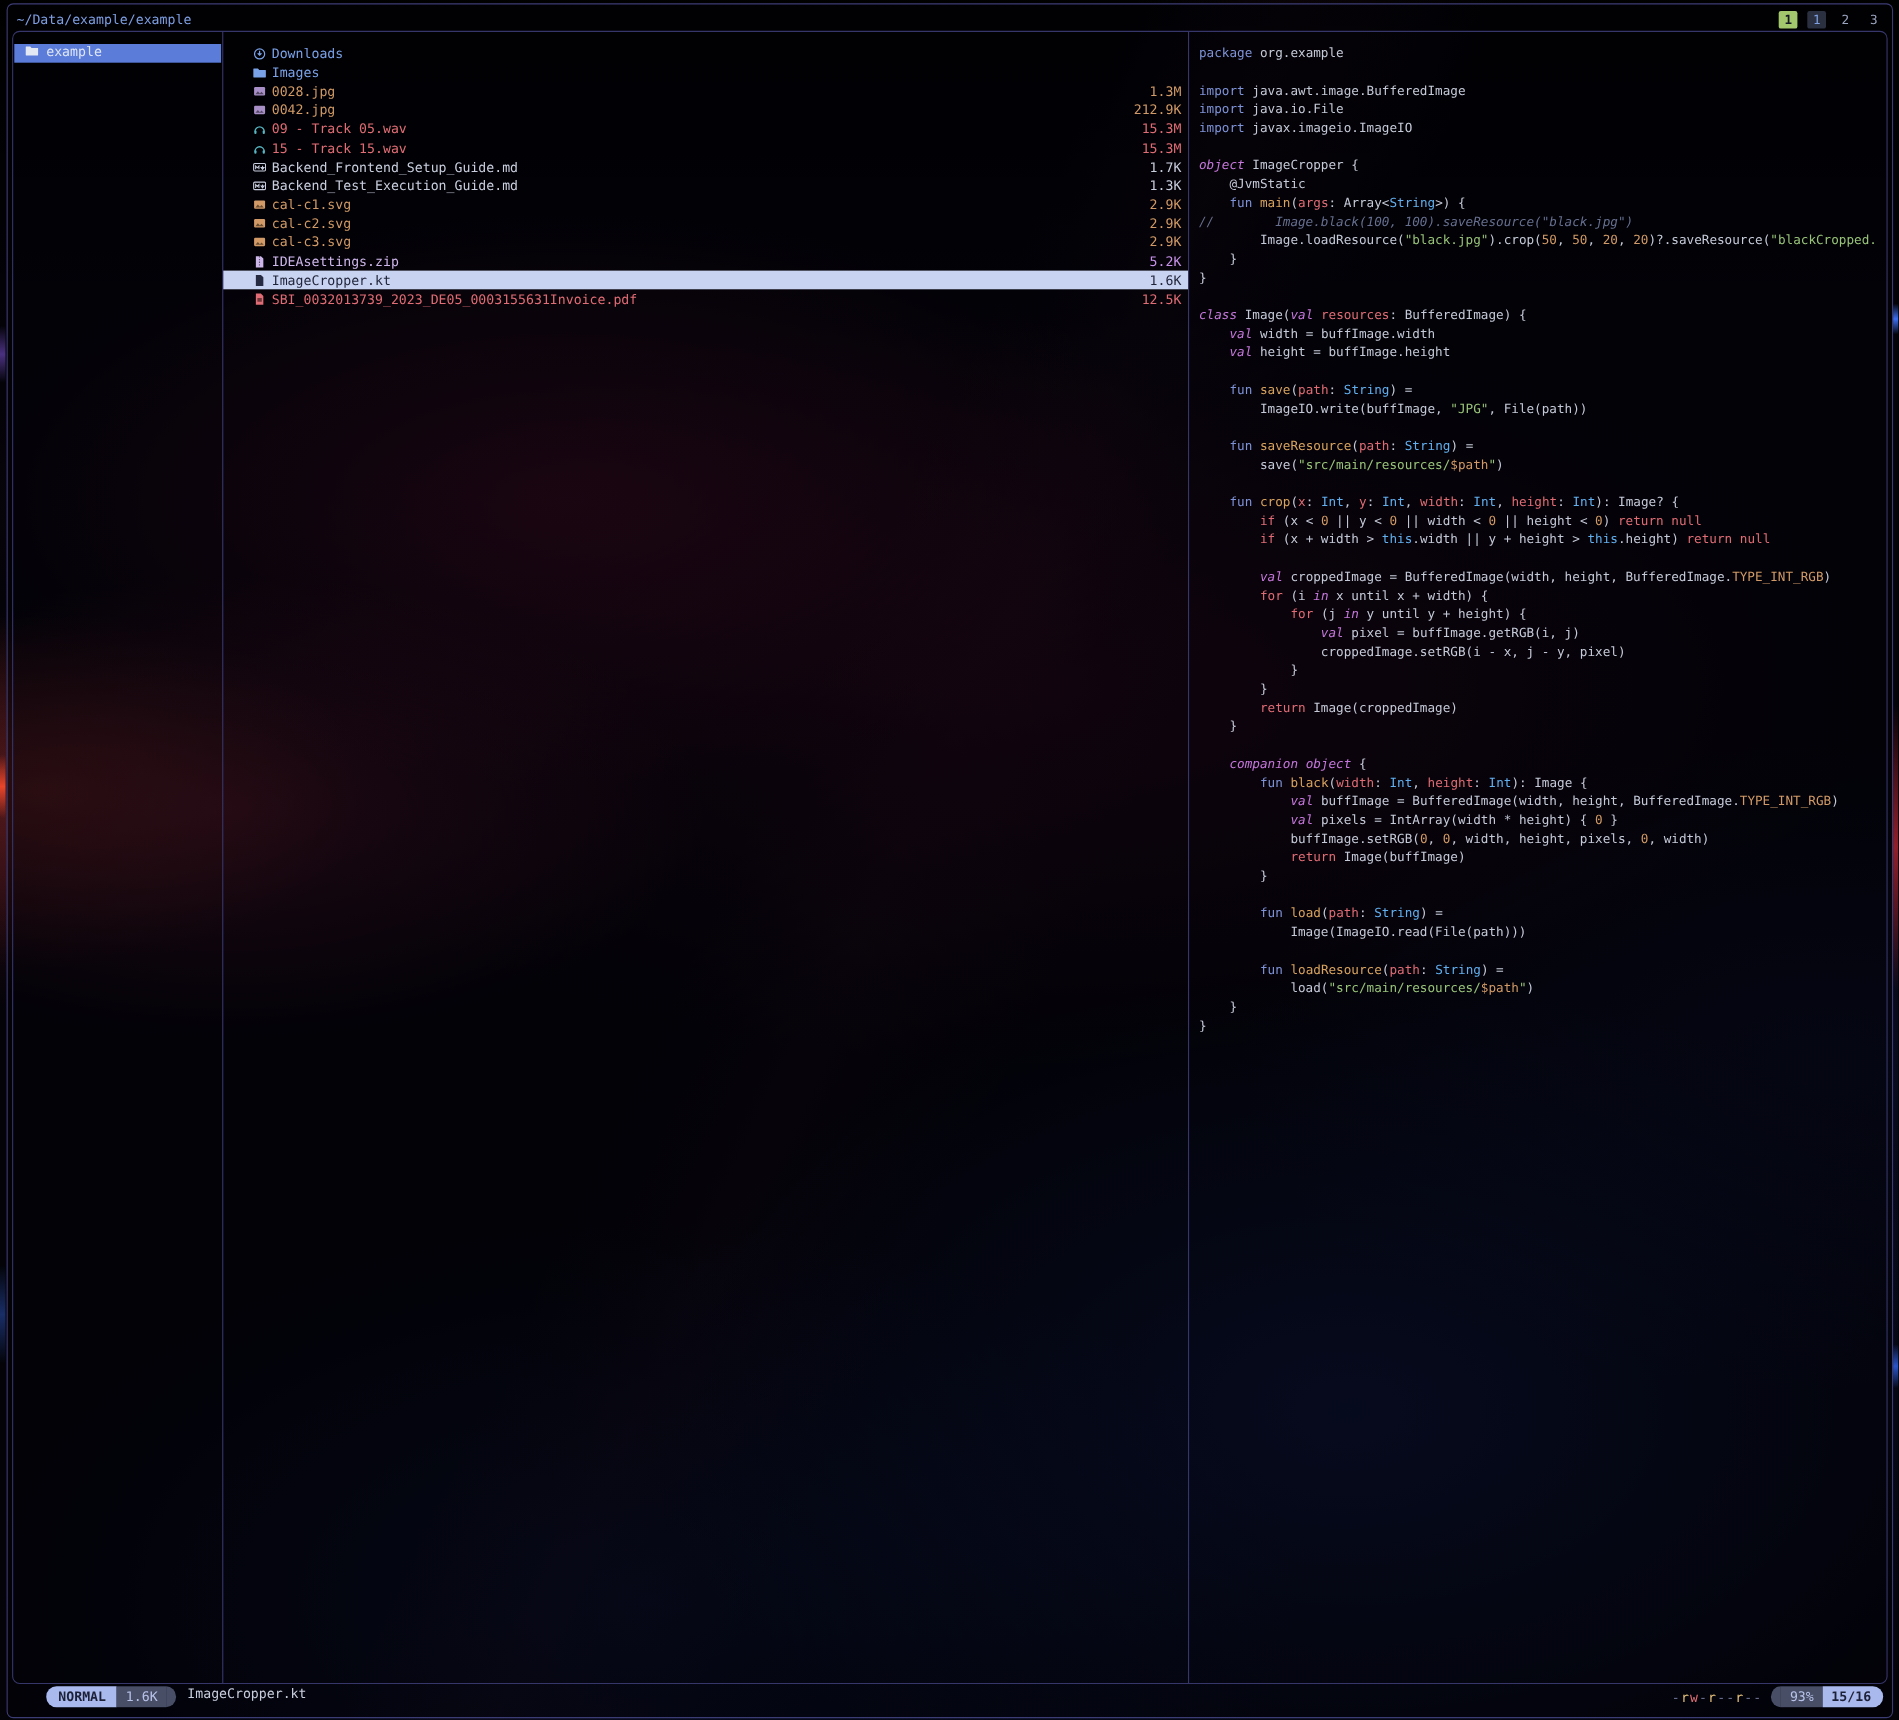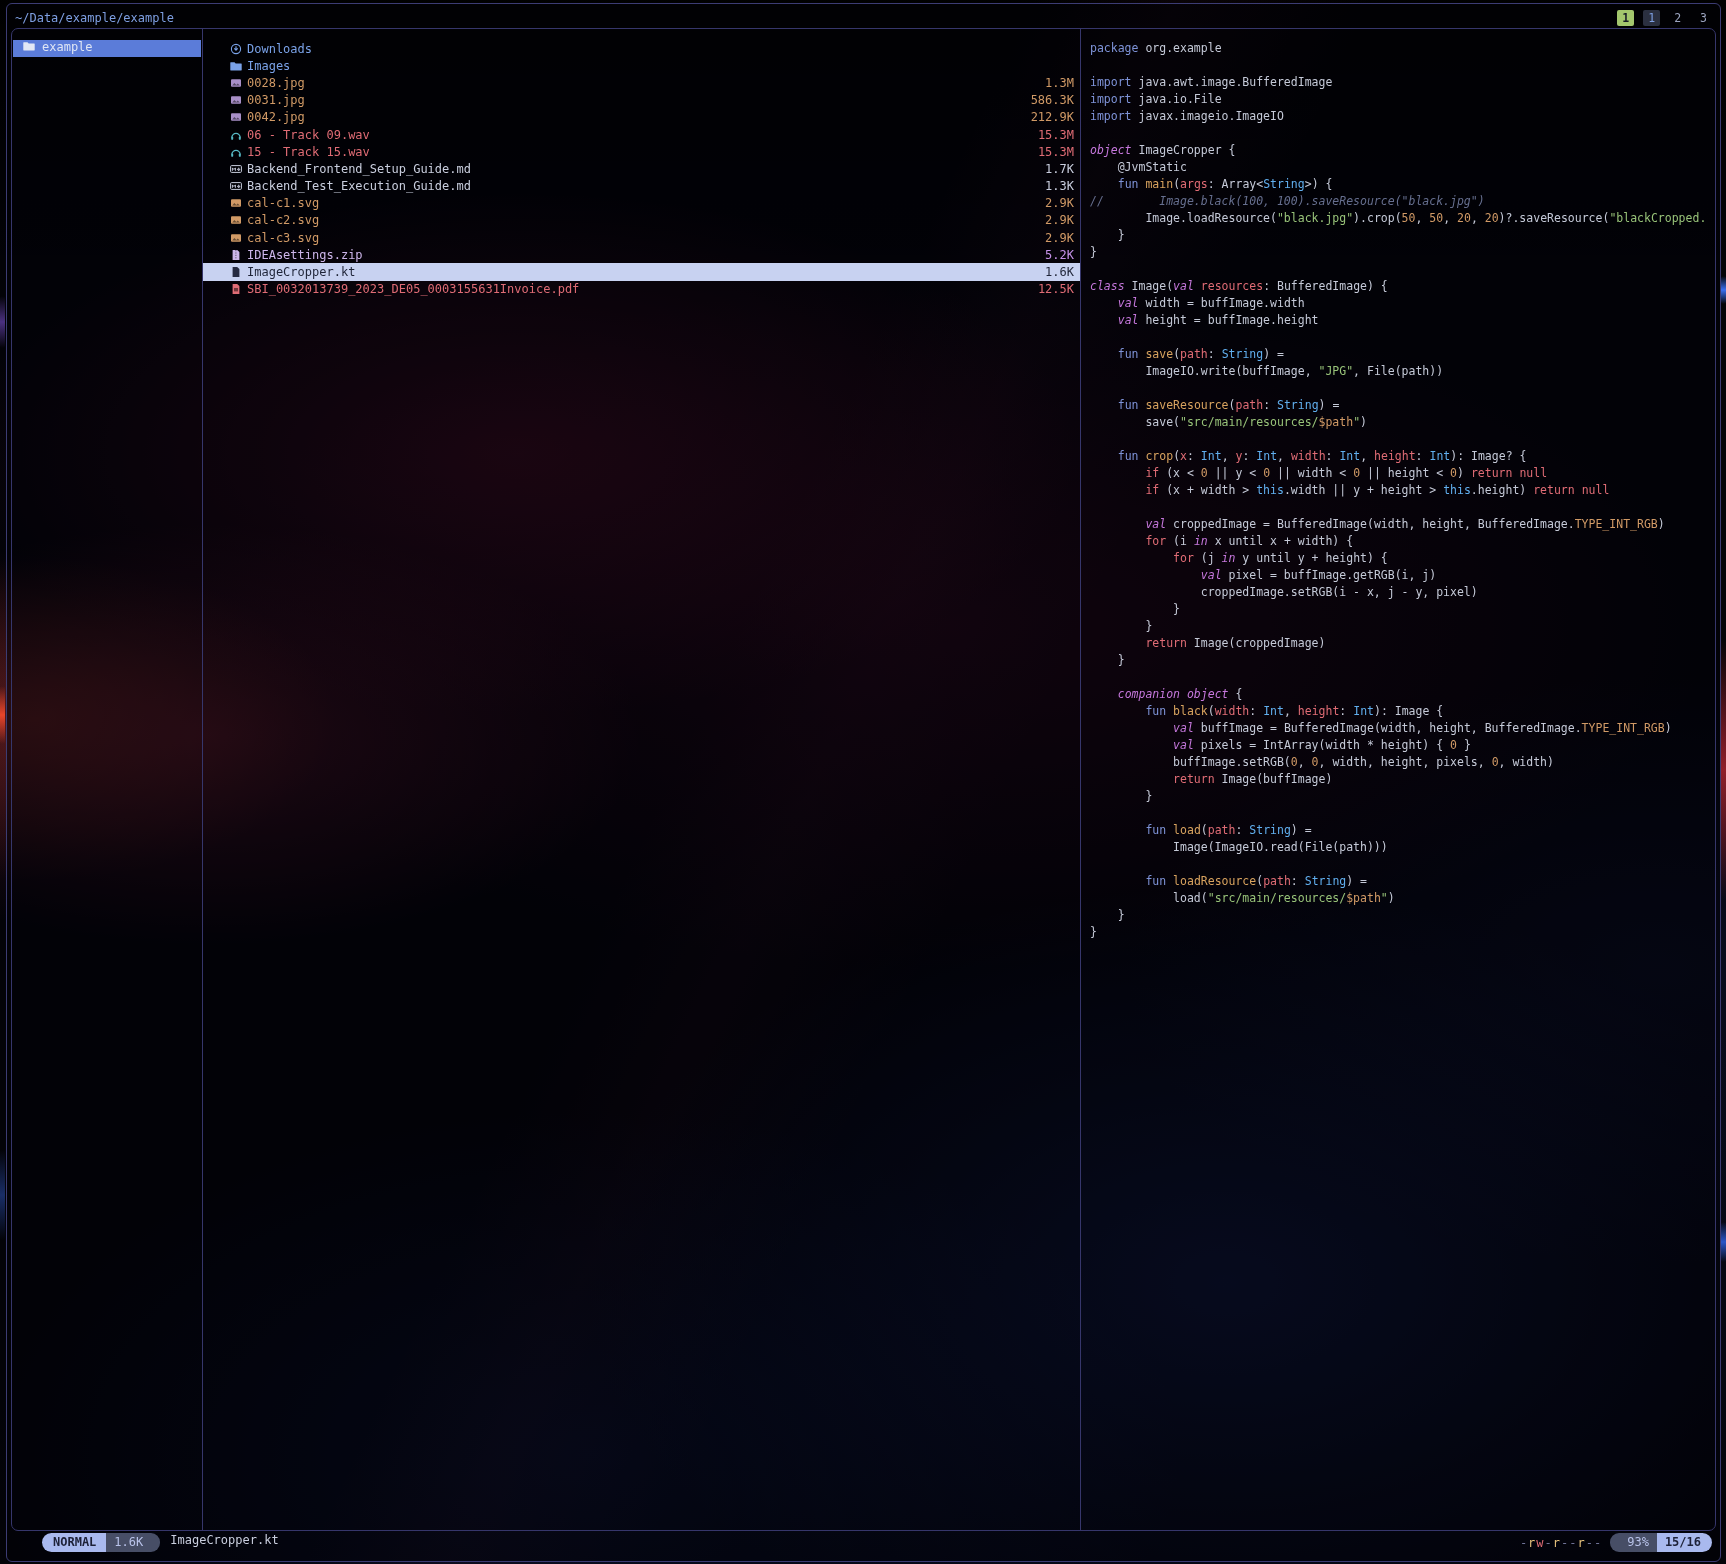--- a/index.html
+++ b/index.html
@@ -162,42 +162,32 @@
             <span class="fname" style="color: rgb(209, 154, 102);">0028.jpg</span>
             <span class="fsize" style="color: rgb(209, 154, 102);">1.3M</span>
           </div>
           <div class="frow">
             <span class="ficon" style="color: rgb(168, 143, 200);">
               <svg viewBox="0 0 12 12">
                 <rect x="1" y="2.2" width="10" height="7.6" rx="1" fill="currentColor"></rect>
                 <path fill="rgba(0,0,0,.5)" d="M2.2 8.6l2.2-2.6 1.9 2 1.4-1.6 2.1 2.2z"></path>
               </svg>
             </span>
-            <span class="fname" style="color: rgb(209, 154, 102);">0031.jpg</span>
-            <span class="fsize" style="color: rgb(209, 154, 102);">586.3K</span>
-          </div>
-          <div class="frow">
-            <span class="ficon" style="color: rgb(168, 143, 200);">
-              <svg viewBox="0 0 12 12">
-                <rect x="1" y="2.2" width="10" height="7.6" rx="1" fill="currentColor"></rect>
-                <path fill="rgba(0,0,0,.5)" d="M2.2 8.6l2.2-2.6 1.9 2 1.4-1.6 2.1 2.2z"></path>
-              </svg>
-            </span>
             <span class="fname" style="color: rgb(209, 154, 102);">0042.jpg</span>
             <span class="fsize" style="color: rgb(209, 154, 102);">212.9K</span>
           </div>
           <div class="frow">
             <span class="ficon" style="color: rgb(86, 182, 194);">
               <svg viewBox="0 0 12 12">
                 <path d="M1.8 8.6a4.2 4.2 0 018.4 0" fill="none" stroke="currentColor" stroke-width="1.2"></path>
                 <rect x="1.2" y="7.6" width="2" height="3.2" rx=".9" fill="currentColor"></rect>
                 <rect x="8.8" y="7.6" width="2" height="3.2" rx=".9" fill="currentColor"></rect>
               </svg>
             </span>
-            <span class="fname" style="color: rgb(224, 108, 117);">06 - Track 09.wav</span>
+            <span class="fname" style="color: rgb(224, 108, 117);">09 - Track 05.wav</span>
             <span class="fsize" style="color: rgb(224, 108, 117);">15.3M</span>
           </div>
           <div class="frow">
             <span class="ficon" style="color: rgb(86, 182, 194);">
               <svg viewBox="0 0 12 12">
                 <path d="M1.8 8.6a4.2 4.2 0 018.4 0" fill="none" stroke="currentColor" stroke-width="1.2"></path>
                 <rect x="1.2" y="7.6" width="2" height="3.2" rx=".9" fill="currentColor"></rect>
                 <rect x="8.8" y="7.6" width="2" height="3.2" rx=".9" fill="currentColor"></rect>
               </svg>
             </span>

